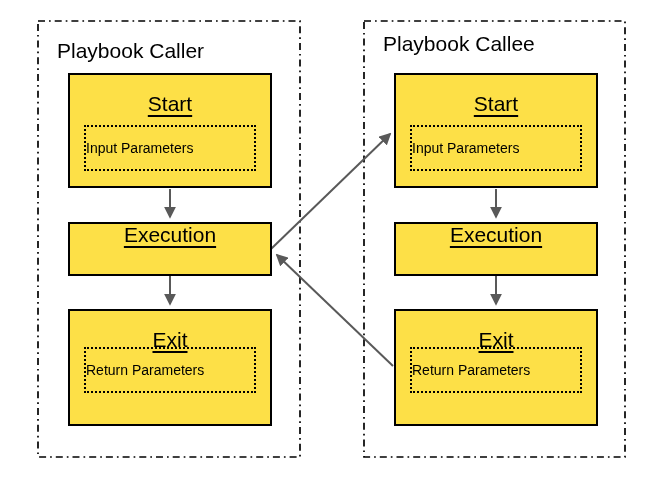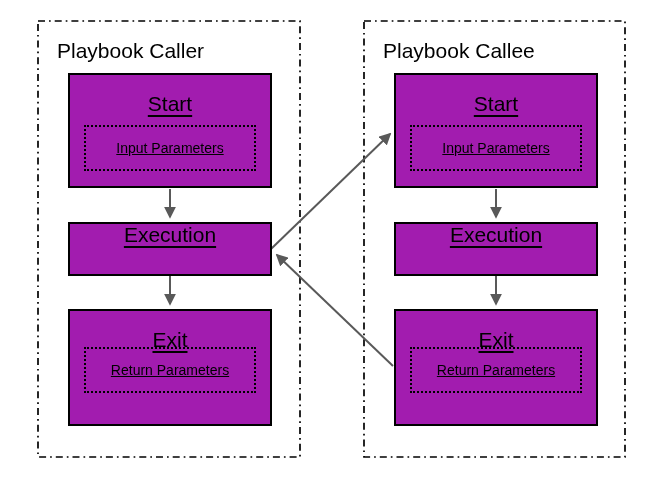--- a/index.html
+++ b/index.html
@@ -28,44 +28,43 @@
   .container-title {
     position: absolute;
     font-size: 21px;
     line-height: 1;
     white-space: nowrap;
   }
   .node {
     position: absolute;
     box-sizing: border-box;
     border: 2px solid var(--border, #000000);
-    background: #a21caf;
+    background: #fde047;
     text-align: center;
   }
   .node-label {
     font-size: 21px;
     line-height: 1;
     text-decoration: underline;
     text-decoration-thickness: 1.5px;
     text-underline-offset: 4px;
     margin-top: 18px;
   }
   .node.centered { display: flex; align-items: flex-start; justify-content: center; }
   .node.centered .node-label { margin-top: 0; }
   .subbox {
     position: absolute;
     left: 14px; right: 14px;
     top: 50px; height: 46px;
     box-sizing: border-box;
     border: 2px dotted var(--border, #000000);
     display: flex;
     align-items: center;
-    justify-content: center;
+    justify-content: flex-start;
     font-size: 14px;
-    text-decoration: underline;
   }
   .node.exit .subbox { top: 36px; }
 </style>
 </head>
 <body>
 
 <div class="canvas">
 
   <svg class="overlay" width="671" height="492" viewBox="0 0 671 492" xmlns="http://www.w3.org/2000/svg">
     <defs>
@@ -99,21 +98,21 @@
     <div class="node-label">Execution</div>
   </div>
 
   <div class="node exit" style="left:68px; top:309px; width:204px; height:117px;">
     <div class="node-label">Exit</div>
     <div class="subbox">
       <span>Return Parameters</span>
     </div>
   </div>
 
-  <div class="container-title" style="left:383px; top:40px;">Playbook Callee</div>
+  <div class="container-title" style="left:383px; top:33px;">Playbook Callee</div>
 
   <div class="node" style="left:394px; top:73px; width:204px; height:115px;">
     <div class="node-label">Start</div>
     <div class="subbox">
       <span>Input Parameters</span>
     </div>
   </div>
 
   <div class="node centered" style="left:394px; top:222px; width:204px; height:54px;">
     <div class="node-label">Execution</div>

